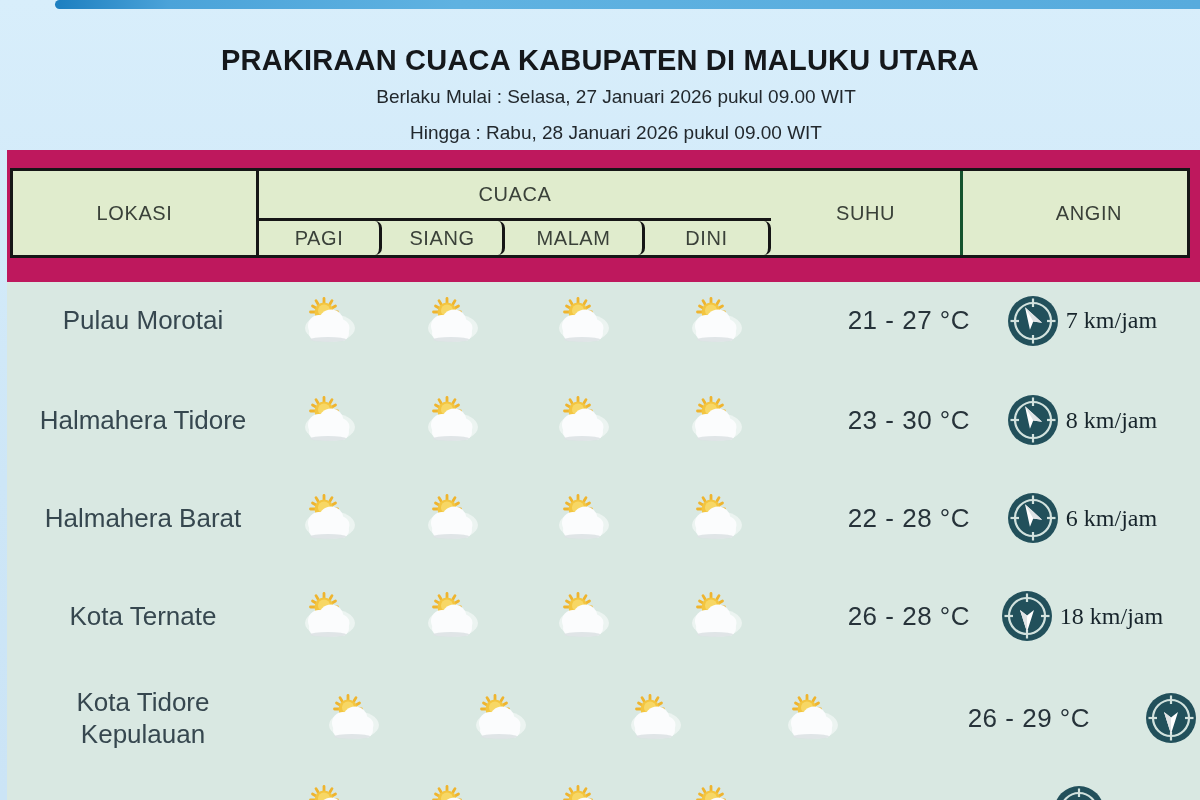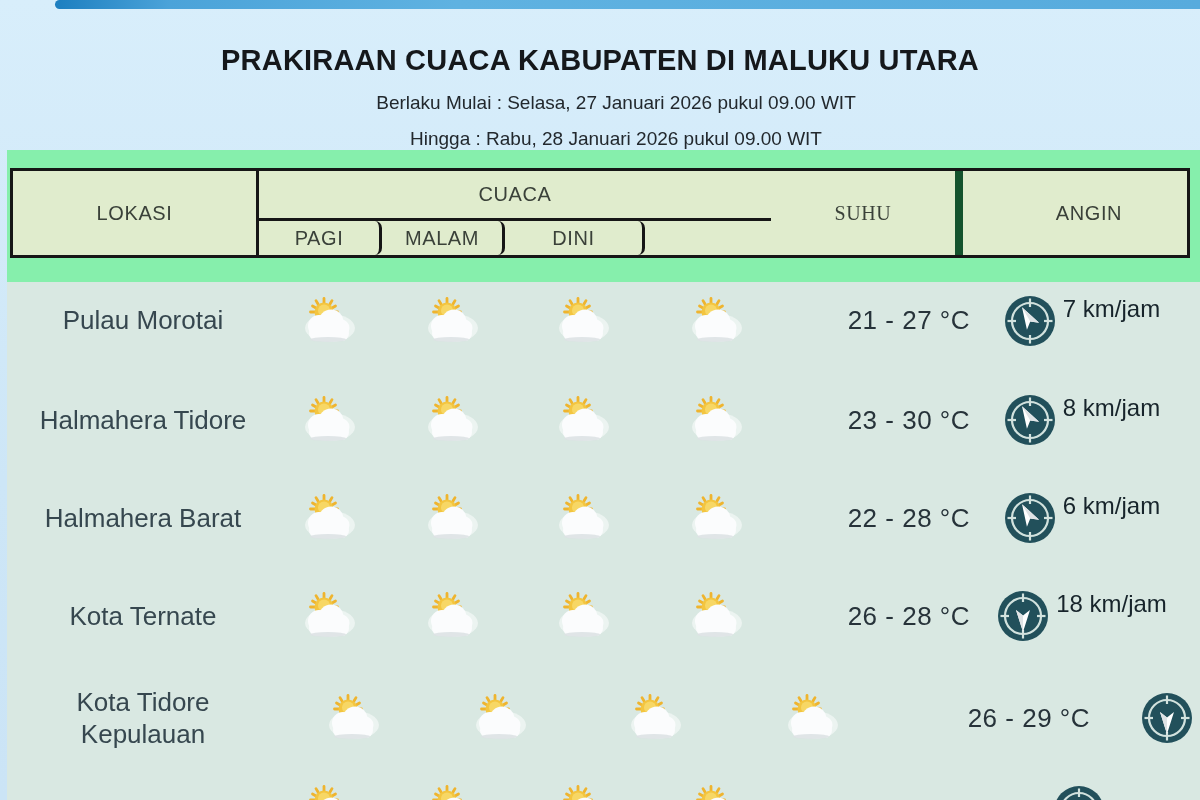--- a/index.html
+++ b/index.html
@@ -5,50 +5,50 @@
   * { margin:0; padding:0; box-sizing:border-box; }
   body { width:1200px; height:800px; font-family:"Liberation Sans", sans-serif; }
   .page { position:relative; width:1200px; height:800px; overflow:hidden;
           background:linear-gradient(180deg,#d8eefb 0%, #cde6f7 60%, #cbe4f6 100%); }
 
   .top-bar { position:absolute; top:0; left:55px; right:0; height:9px;
              border-radius:10px 0 0 10px;
              background:linear-gradient(90deg,#1d7fc0 0%, #4ba3d9 10%, #5fb2e1 35%, #57abdd 100%); }
 
   .header-area { position:absolute; top:44px; left:0; width:100%; text-align:center; }
-  .page-title { font-size:29px; font-weight:700; color:#15181b; letter-spacing:0.2px; margin-bottom:15px; }
+  .page-title { font-size:29px; font-weight:700; color:#15181b; letter-spacing:0.2px; margin-bottom:9px; }
   .subtitle { font-size:19px; color:#22282d; margin-bottom:14px;padding-left:32px; }
 
   .table-band { position:absolute; left:7px; top:150px; width:1193px; height:650px; background:#d9e8e2; }
-  .head-band { position:absolute; top:0; left:0; width:100%; height:132px; background:#86efac; }
+  .head-band { position:absolute; top:0; left:0; width:100%; height:132px; background:#be185d; }
 
   .header-grid { position:absolute; left:3px; top:18px; width:1180px; height:90px;
                  display:grid; border:3px solid #161616; background:#e0eccd;
                  grid-template-columns:246px 123px 123px 140px 126px 192px 224px;
                  grid-template-rows:50px 34px; }
   .hcell { display:flex; align-items:center; justify-content:center;
            font-size:20px; color:#3a4139; letter-spacing:0.6px; }
   .h-lokasi { grid-column:1; grid-row:1/3; border-right:3px solid #161616; }
   .h-cuaca  { grid-column:2/6; grid-row:1; border-bottom:3px solid #161616; }
   .h-sub    { grid-row:2; border-right:3px solid #161616;border-radius:7px; }
-  .h-suhu   { grid-column:6; grid-row:1/3; border-right:8px solid #14532d;font-family:Liberation Serif, serif; }
+  .h-suhu   { grid-column:6; grid-row:1/3; border-right:3px solid #14532d; }
   .h-angin  { grid-column:7; grid-row:1/3;padding-left:28px; }
 
   .rows { position:absolute; top:120px; left:0; right:0; bottom:0; }
   .row { display:grid; grid-template-columns:246px 123px 123px 140px 126px 192px 224px;
          align-items:center; padding-left:13px; height:98px; }
   .row:nth-child(1){ height:101px; }
   .row:nth-child(5){ height:106px;gap:24px; }
   .row.partial { height:80px; align-items:flex-start; }
   .row.partial .wicon-wrap, .row.partial .wind { margin-top:14px; }
 
   .loc { font-size:26px; color:#36474f; text-align:center; line-height:1.25; padding:0 10px; }
   .wicon-wrap { display:flex; justify-content:center; }
   .temp { font-size:26px; color:#27333a; text-align:right; letter-spacing:0.5px; white-space:nowrap; }
-  .wind { display:flex; align-items:flex-start; justify-content:center; gap:7px; }
+  .wind { display:flex; align-items:center; justify-content:center; gap:7px;font-family:Liberation Serif, serif; }
   .windspeed { font-size:24px; color:#17242b; white-space:nowrap; }
 </style>
 </head>
 <body>
 
 <div class="page">
 
   <div class="top-bar"></div>
 
   <div class="header-area">
@@ -56,20 +56,21 @@
     <div class="subtitle">Berlaku Mulai : Selasa, 27 Januari 2026 pukul 09.00 WIT</div>
     <div class="subtitle">Hingga : Rabu, 28 Januari 2026 pukul 09.00 WIT</div>
   </div>
 
   <div class="table-band">
     <div class="head-band">
       <div class="header-grid">
         <div class="hcell h-lokasi">LOKASI</div>
         <div class="hcell h-cuaca">CUACA</div>
         <div class="hcell h-sub">PAGI</div>
+        <div class="hcell h-sub">SIANG</div>
         <div class="hcell h-sub">MALAM</div>
         <div class="hcell h-sub">DINI</div>
         <div class="hcell h-suhu">SUHU</div>
         <div class="hcell h-angin">ANGIN</div>
       </div>
     </div>
     <div class="rows" id="rows">
     <div class="row">
       <div class="loc">Pulau Morotai</div>
 

